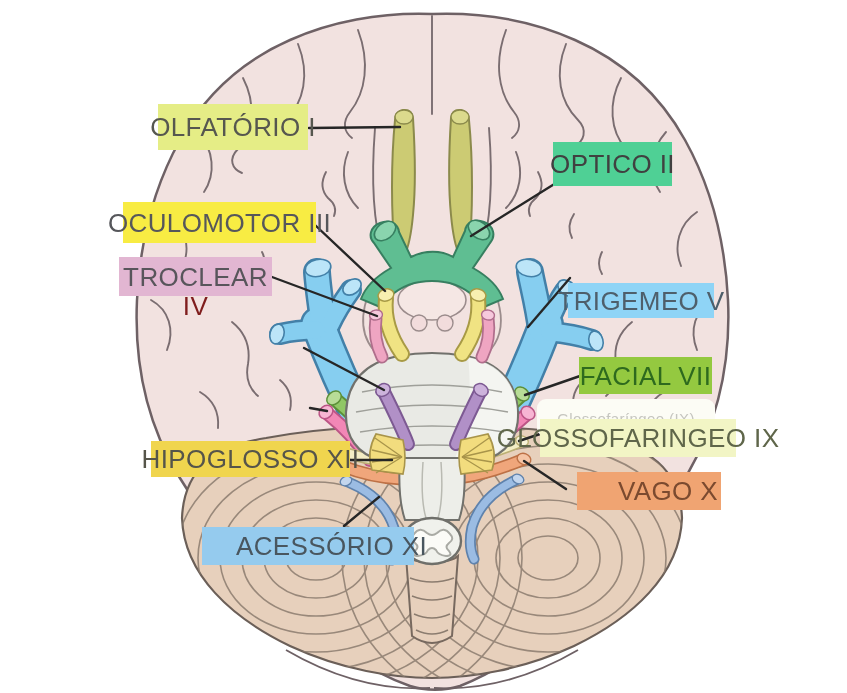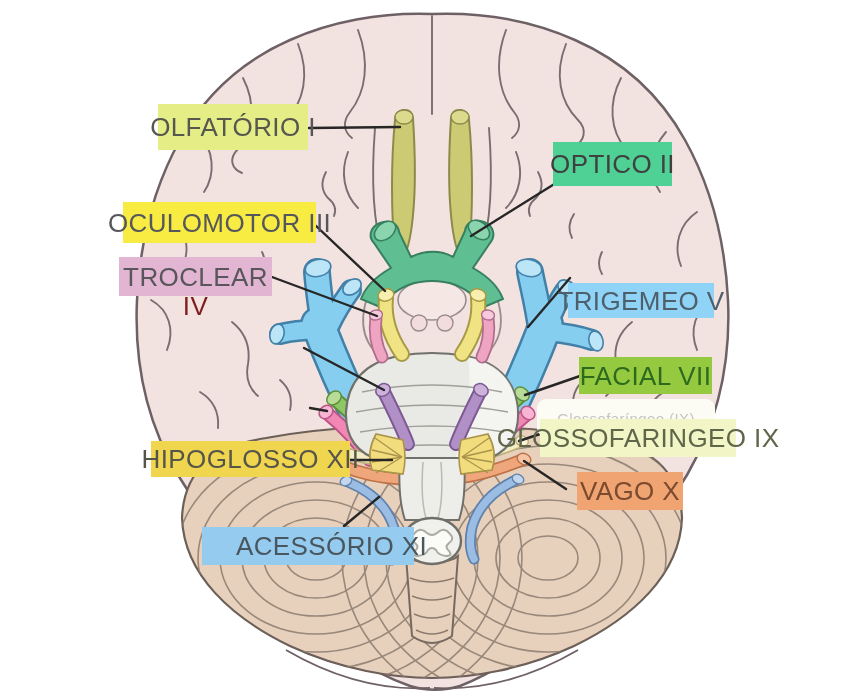--- a/index.html
+++ b/index.html
@@ -309,16 +309,16 @@
 
   <div class="label" style="left: 158px; top: 104px; width: 150px; height: 46px; background: rgb(229, 237, 134); color: rgb(86, 87, 79);">OLFATÓRIO I</div>
   <div class="label" style="left: 553px; top: 142px; width: 119px; height: 44px; background: rgb(79, 208, 149); color: #404040;">OPTICO II</div>
   <div class="label" style="left: 123px; top: 202px; width: 193px; height: 41px; background: rgb(248, 236, 67); color: rgb(86, 87, 91);">OCULOMOTOR III</div>
   <div class="label" style="left: 119px; top: 257px; width: 153px; height: 39px; background: rgb(226, 182, 210); color: rgb(88, 85, 91);">TROCLEAR</div>
   <div class="label bare" style="left: 119px; top: 294px; width: 153px; height: 24px; background: transparent; color: #7f1d1d;">IV</div>
   <div class="label" style="left: 568px; top: 243px; width: 146px; height: 35px; background: rgb(143, 212, 246); color: rgb(78, 95, 107); margin-top: 40px;">TRIGEMEO V</div>
   <div class="label" style="left: 579px; top: 357px; width: 133px; height: 37px; background: rgb(148, 201, 64); color: rgb(46, 106, 30);">FACIAL VII</div>
   <div class="label ghost" style="left: 537px; top: 399px; width: 178px; height: 38px; background: rgb(252, 252, 245); color: rgb(197, 197, 191);">Glossofaríngeo (IX)</div>
   <div class="label" style="left: 540px; top: 419px; width: 196px; height: 38px; background: rgb(242, 245, 197); color: rgb(95, 102, 74);">GLOSSOFARINGEO IX</div>
-  <div class="label" style="left: 577px; top: 472px; width: 106px; height: 38px; background: rgb(240, 164, 114); color: rgb(123, 74, 47);">VAGO X</div>
+  <div class="label" style="left: 577px; top: 472px; width: 106px; height: 38px; background: rgb(240, 164, 114); color: rgb(123, 74, 47); padding-left: 38px;">VAGO X</div>
   <div class="label" style="left: 151px; top: 441px; width: 199px; height: 36px; background: rgb(240, 213, 78); color: rgb(86, 85, 74);">HIPOGLOSSO XII</div>
   <div class="label" style="left: 202px; top: 527px; width: 165px; height: 38px; background: rgb(149, 203, 238); color: rgb(73, 86, 95); padding-left: 47px;">ACESSÓRIO XI</div>
 </div>
 
 </body></html>

